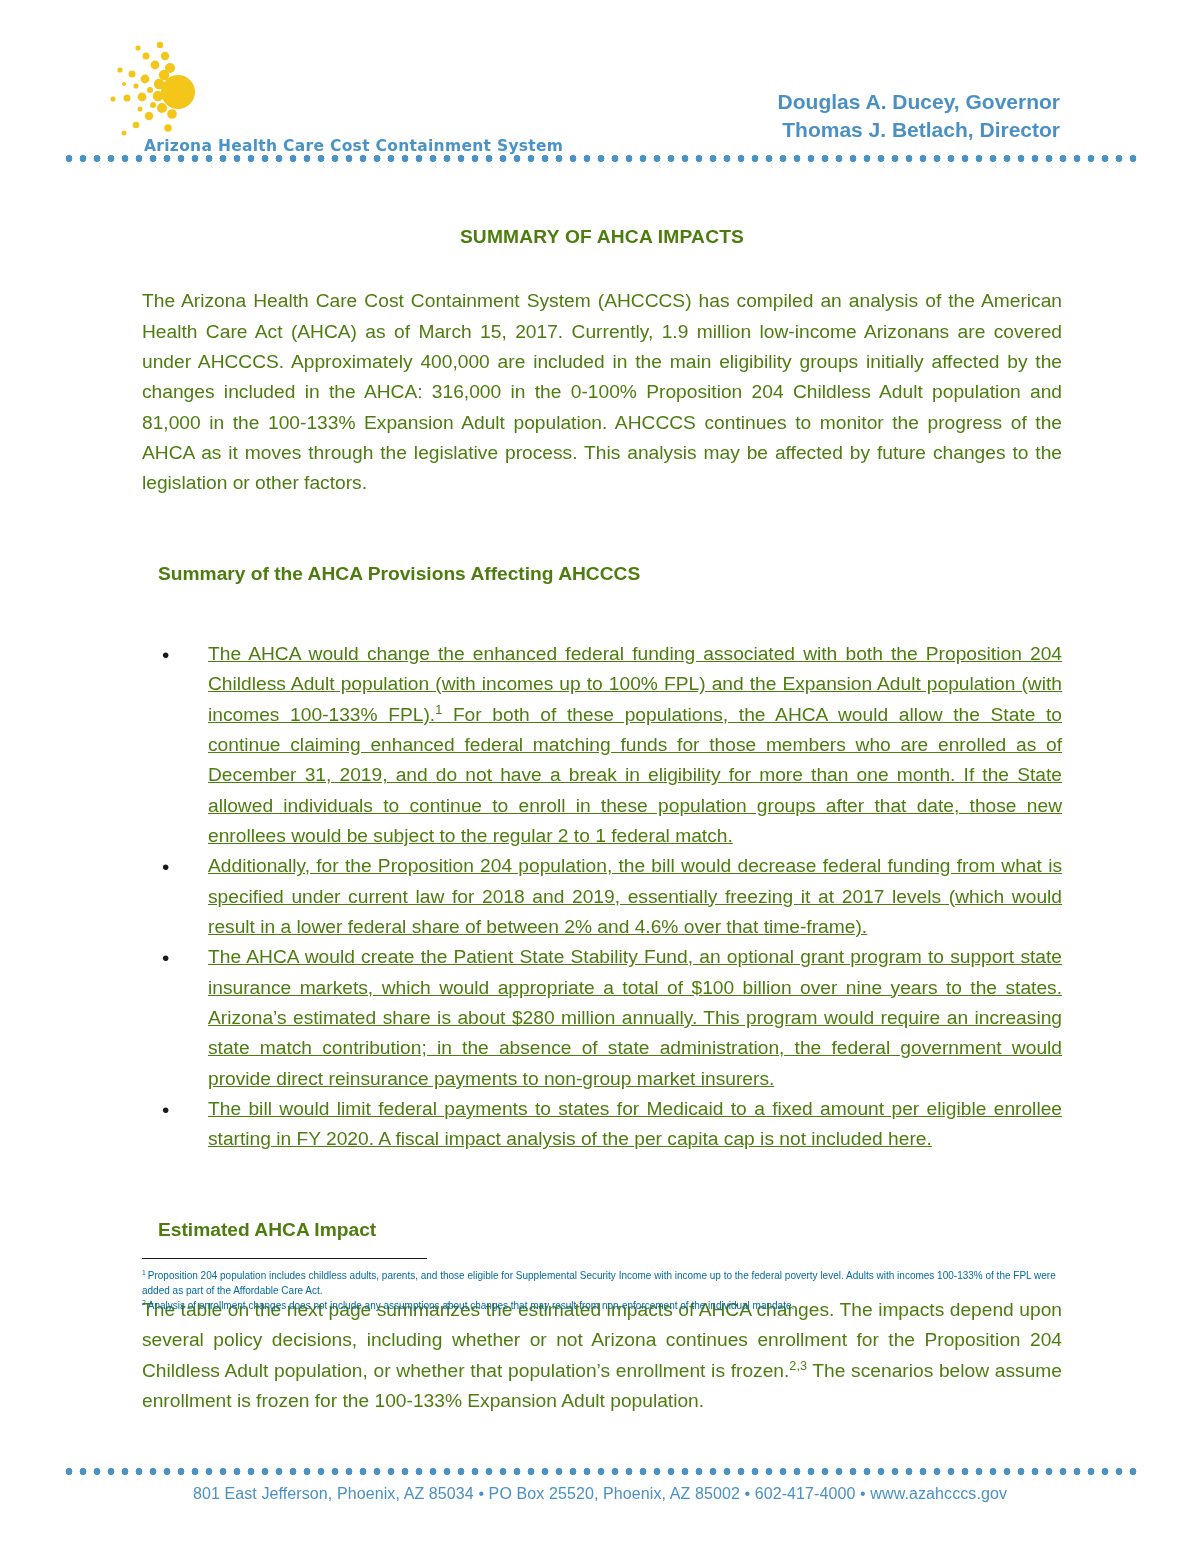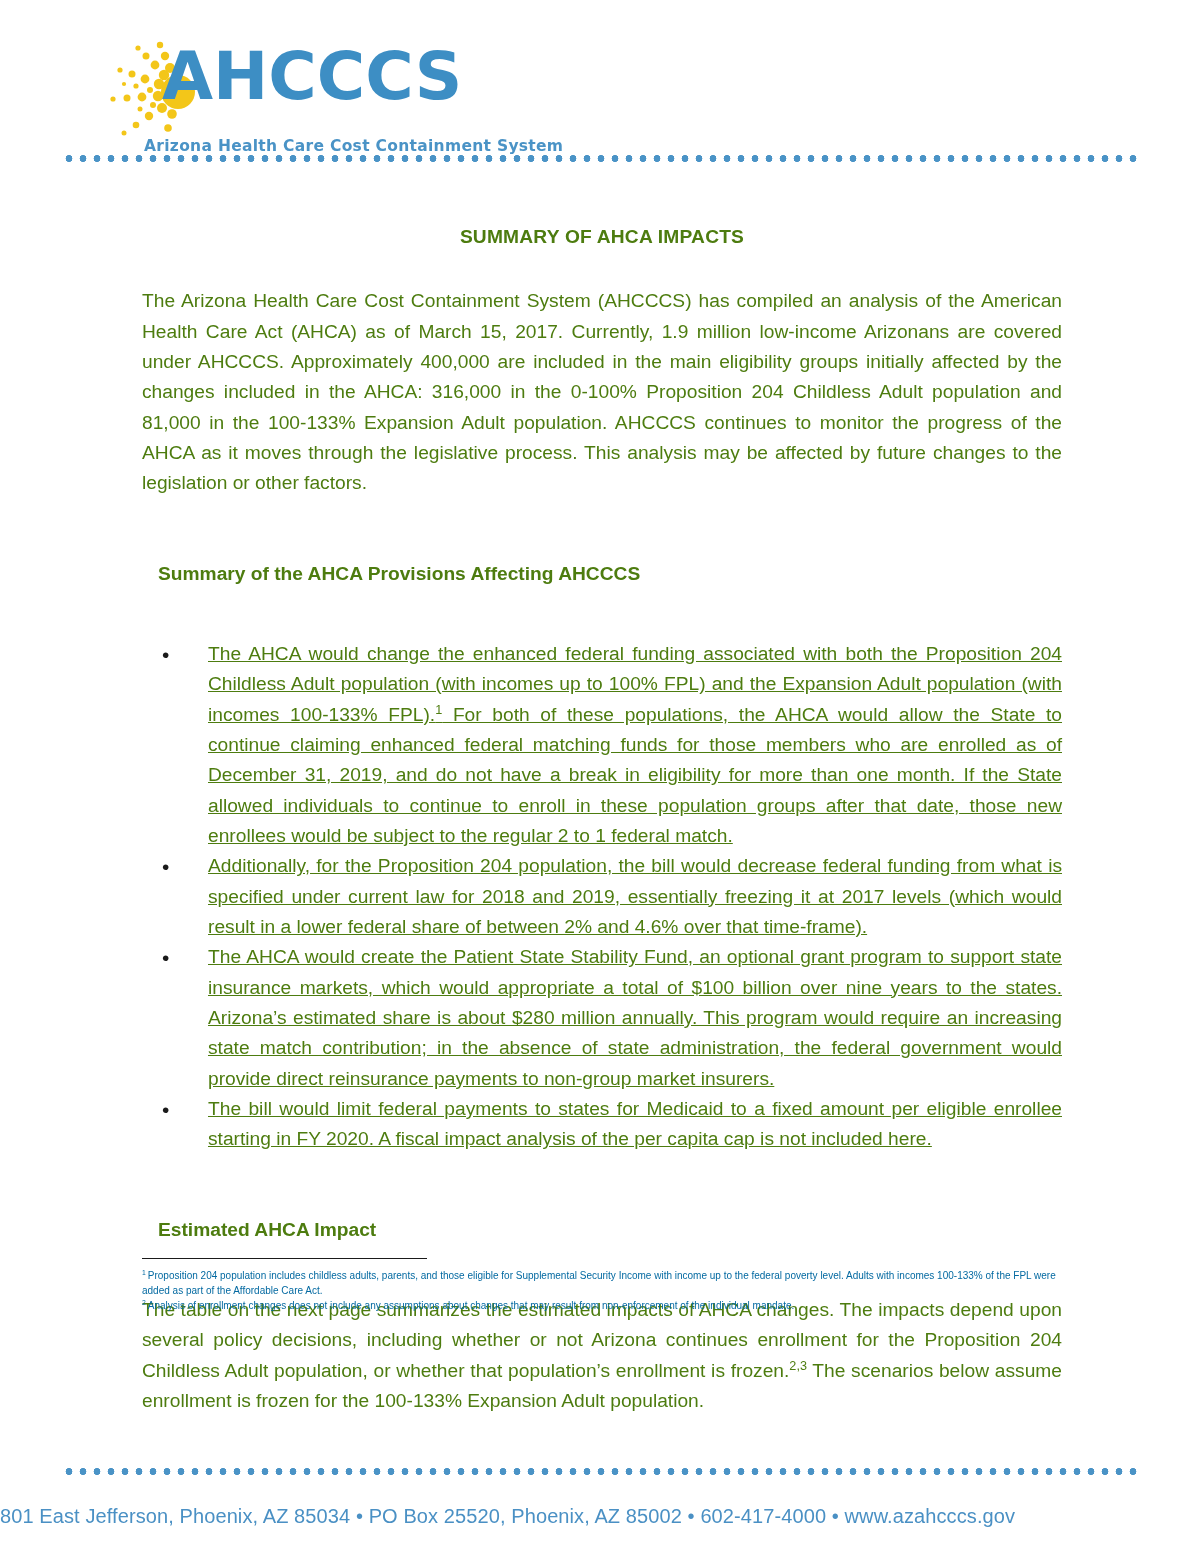--- a/index.html
+++ b/index.html
@@ -184,26 +184,25 @@
     line-height: 0;
     margin-right: 2px;
   }
 
   
   .footer-text {
     position: absolute;
     left: 0;
     right: 0;
     top: 1485px;
-    text-align: left;
-    font-family: "Liberation Sans", sans-serif;
-    font-size: 20px;
+    text-align: center;
+    font-family: "Liberation Sans", sans-serif;
+    font-size: 16px;
     color: #4a90c4;
     letter-spacing: 0.1px;
-    margin-top: 20px;
   }
 </style>
 </head>
 <body>
 
 <div class="page">
 
   <div class="header">
 
     <div class="logo-block">
@@ -231,24 +230,27 @@
             <circle cx="24" cy="93" r="2.5"></circle>
           <circle cx="72" cy="74" r="4.8"></circle>
             <circle cx="68" cy="88" r="3.8"></circle>
           <circle cx="50" cy="50" r="3.0"></circle>
             <circle cx="36" cy="46" r="2.6"></circle>
             <circle cx="24" cy="44" r="2.1"></circle>
           <circle cx="53" cy="65" r="3.0"></circle>
             <circle cx="40" cy="69" r="2.5"></circle>
         </g>
       </svg>
-      <div class="logo-word">AHCCCS</div>
       <div class="logo-tagline">Arizona Health Care Cost Containment System</div>
     </div>
 
+    <div class="officials">
+      <div>Douglas A. Ducey, Governor</div>
+      <div>Thomas J. Betlach, Director</div>
+    </div>
   </div>
 
   <div class="dot-rule dot-rule-header"></div>
 
   <div class="content">
 
     <div class="doc-title">SUMMARY OF AHCA IMPACTS</div>
 
     <p class="para">The Arizona Health Care Cost Containment System (AHCCCS) has compiled an analysis of the American Health Care Act (AHCA) as of March 15, 2017.  Currently, 1.9 million low-income Arizonans are covered under AHCCCS.  Approximately 400,000 are included in the main eligibility groups initially affected by the changes included in the AHCA: 316,000 in the 0-100% Proposition 204 Childless Adult population and 81,000 in the 100-133% Expansion Adult population. AHCCCS continues to monitor the progress of the AHCA as it moves through the legislative process. This analysis may be affected by future changes to the legislation or other factors.</p>
 

